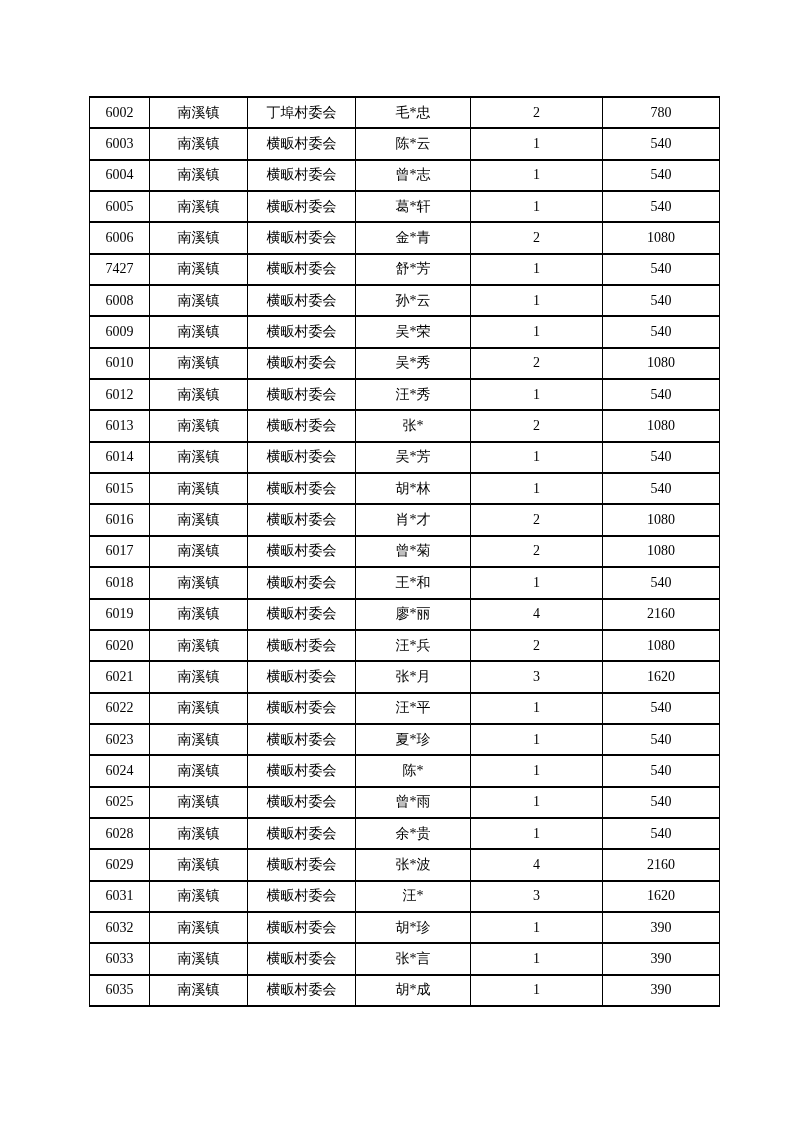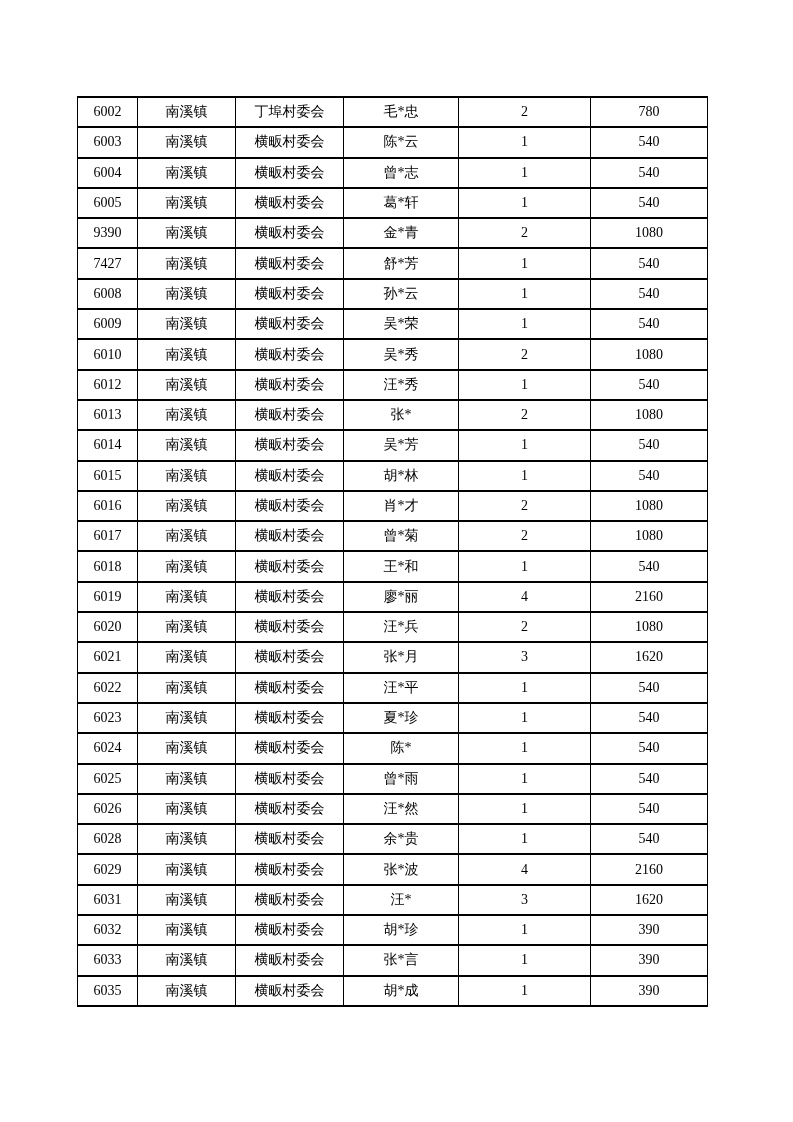--- a/index.html
+++ b/index.html
@@ -17,21 +17,21 @@
   .page {
     position: absolute;
     left: 0;
     top: 0;
     width: 793px;
     height: 1122px;
     background: #ffffff;
   }
   table.data-table {
     position: absolute;
-    left: 77px;
+    left: 89px;
     top: 96px;
     width: 630px;
     height: 911px;
     border-collapse: collapse;
     table-layout: fixed;
   }
   table.data-table td {
     border-left: 1.5px solid #000000;
     border-right: 1.5px solid #000000;
     border-top: 2px solid #000000;
@@ -92,21 +92,21 @@
         </tr>
         <tr>
           <td>6005</td>
           <td>南溪镇</td>
           <td>横畈村委会</td>
           <td>葛*轩</td>
           <td>1</td>
           <td>540</td>
         </tr>
         <tr>
-          <td>9390</td>
+          <td>6006</td>
           <td>南溪镇</td>
           <td>横畈村委会</td>
           <td>金*青</td>
           <td>2</td>
           <td>1080</td>
         </tr>
         <tr>
           <td>7427</td>
           <td>南溪镇</td>
           <td>横畈村委会</td>
@@ -240,28 +240,20 @@
           <td>横畈村委会</td>
           <td>陈*</td>
           <td>1</td>
           <td>540</td>
         </tr>
         <tr>
           <td>6025</td>
           <td>南溪镇</td>
           <td>横畈村委会</td>
           <td>曾*雨</td>
-          <td>1</td>
-          <td>540</td>
-        </tr>
-        <tr>
-          <td>6026</td>
-          <td>南溪镇</td>
-          <td>横畈村委会</td>
-          <td>汪*然</td>
           <td>1</td>
           <td>540</td>
         </tr>
         <tr>
           <td>6028</td>
           <td>南溪镇</td>
           <td>横畈村委会</td>
           <td>余*贵</td>
           <td>1</td>
           <td>540</td>

